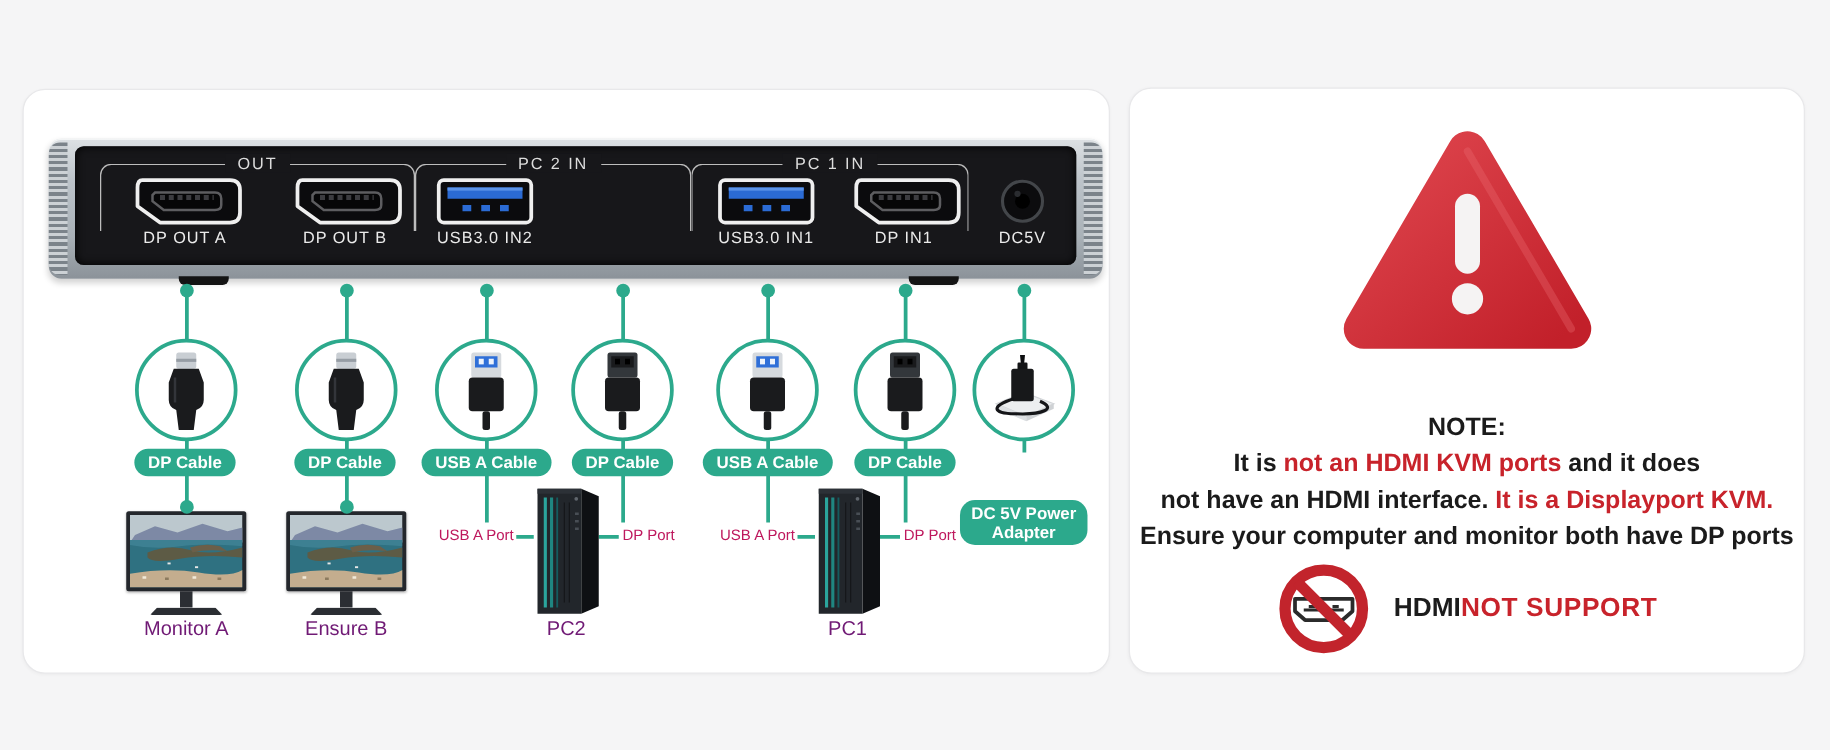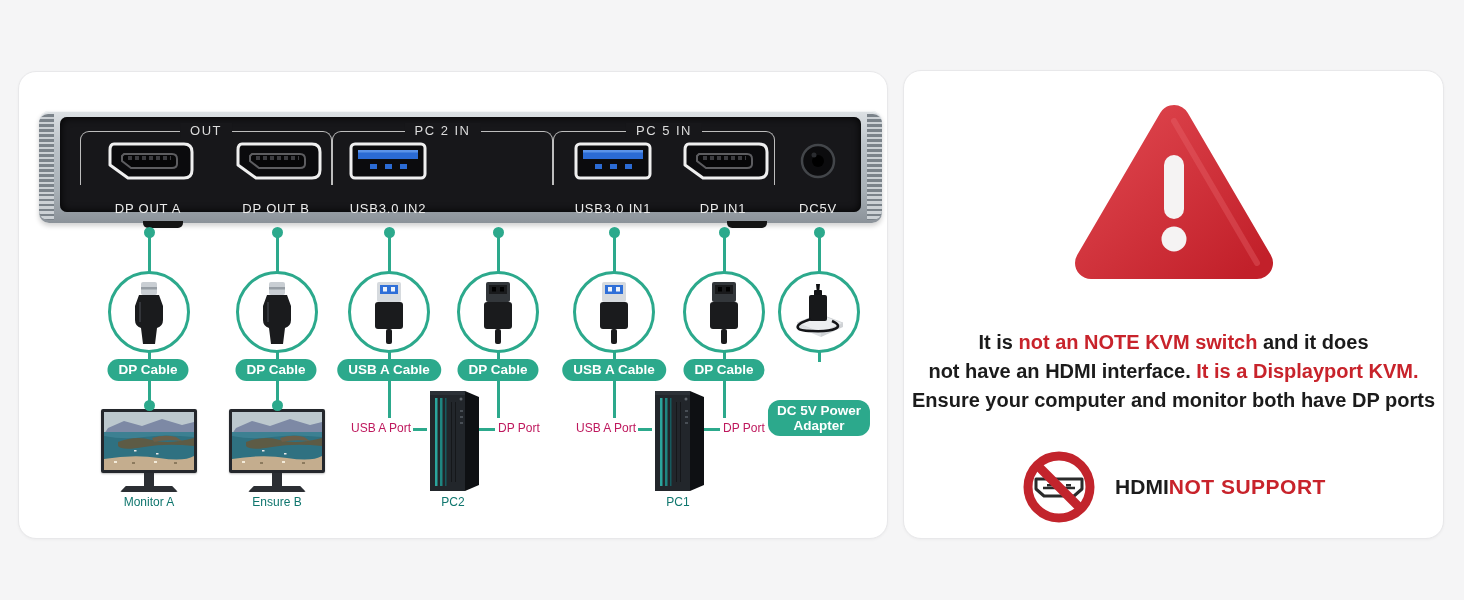--- a/index.html
+++ b/index.html
@@ -25,34 +25,34 @@
     background:repeating-linear-gradient(180deg,#79818820 0 0);
     background:repeating-linear-gradient(180deg,#7b838a 0 2.5px,#ccd1d5 2.5px 5px);}
   .knurl.kl{left:0;border-radius:9px 0 0 9px;}
   .knurl.kr{right:0;border-radius:0 9px 9px 0;}
   .face{position:absolute;left:21px;right:21px;top:6px;bottom:11px;background:#17171a;border-radius:7px;
     box-shadow:inset 0 0 8px #000;}
   .bracket{position:absolute;top:14px;height:54px;border:1.5px solid #bdbdbd;border-bottom:none;border-radius:9px 9px 0 0;box-sizing:border-box;}
   .blabel{position:absolute;top:-9px;left:50%;transform:translateX(-50%);background:#17171a;padding:0 10px;
     color:#dcdcdc;font-size:13px;letter-spacing:1.5px;white-space:nowrap;}
   .port{position:absolute;top:24px;transform:translateX(-50%);display:flex;flex-direction:column;align-items:center;}
-  .port .plbl{margin-top:20px;color:#ebebeb;font-size:13px;letter-spacing:.8px;white-space:nowrap;}
+  .port .plbl{margin-top:1px;color:#ebebeb;font-size:13px;letter-spacing:.8px;white-space:nowrap;}
   .foot{position:absolute;bottom:-5px;height:7px;background:#141414;border-radius:0 0 5px 5px;}
 
   
   .cdot{position:absolute;width:11px;height:11px;border-radius:50%;background:var(--green);z-index:3;}
   .vline{position:absolute;width:3px;background:var(--green);z-index:1;}
   .hline{position:absolute;height:3px;background:var(--green);z-index:1;}
   .cable-circle{position:absolute;width:76px;height:76px;border:3px solid var(--green);border-radius:50%;
     background:#fff;display:flex;align-items:center;justify-content:center;z-index:2;}
   .pill{position:absolute;transform:translateX(-50%);background:var(--green);color:#fff;font-size:13.5px;font-weight:700;
     padding:2px 11px;border-radius:13px;white-space:nowrap;line-height:18px;z-index:3;text-align:center;}
   .pill.two{line-height:15px;padding:3px 9px;border-radius:12px;margin-top:41px;}
   .pill.two span{display:block;}
-  .dev-label{position:absolute;transform:translateX(-50%);font-size:12px;color:#0f766e;white-space:nowrap;z-index:2;}
+  .dev-label{position:absolute;transform:translateX(-50%);font-size:16px;color:#701a75;white-space:nowrap;z-index:2;}
   .side-label{position:absolute;font-size:12px;color:#be185d;white-space:nowrap;z-index:2;}
   .side-label.ralign{transform:translateX(-100%);}
 
   .monitor{position:absolute;width:96px;display:flex;flex-direction:column;align-items:center;z-index:2;}
   .screen{width:96px;height:64px;background:#24272c;border-radius:2px;padding:3px;box-sizing:border-box;box-shadow:0 1px 2px rgba(0,0,0,.25);}
   .screen svg{display:block;width:100%;height:100%;}
   .neck{width:10px;height:13px;background:#2b2e33;}
   .mbase{width:58px;height:6px;background:#2b2e33;clip-path:polygon(10% 0,90% 0,100% 100%,0 100%);border-radius:2px;}
   .tower{position:absolute;z-index:2;}
 
@@ -76,21 +76,21 @@
     <div class="foot" style="left:688px;width:40px;"></div>
     <div class="face">
 
       <div class="bracket" style="left:20px;width:252px;">
         <span class="blabel">OUT</span>
       </div>
       <div class="bracket" style="left:272px;width:221px;">
         <span class="blabel">PC 2 IN</span>
       </div>
       <div class="bracket" style="left:493px;width:222px;">
-        <span class="blabel">PC 5 IN</span>
+        <span class="blabel">PC 1 IN</span>
       </div>
 
       <div class="port" style="left:88px;">
         <svg width="96" height="40" viewBox="0 0 96 40">
           <path d="M14 3 H84 Q92 3 92 11 V29 Q92 37 84 37 H28 L10 24 V9 Q10 3 14 3 Z" fill="#0b0b0d" stroke="#efefef" stroke-width="3" stroke-linejoin="round"></path>
           <path d="M24 13 H72 Q77 13 77 18 V23 Q77 27 72 27 H31 L22 20 V15 Z" fill="#060607" stroke="#5d5d60" stroke-width="2"></path>
           <line x1="28" y1="17" x2="71" y2="17" stroke="#3c3c40" stroke-width="4" stroke-dasharray="4 3"></line>
         </svg>
         <span class="plbl">DP OUT A</span>
       </div>
@@ -350,21 +350,22 @@
         </linearGradient>
       </defs>
       <path d="M108 28 L191 170 H25 Z" fill="url(#triG)" stroke="url(#triG)" stroke-width="32" stroke-linejoin="round"></path>
       <path d="M108 28 L191 170" stroke="#ea6a70" stroke-width="6" opacity="0.35" stroke-linecap="round"></path>
       <rect x="98" y="62" width="20" height="64" rx="10" fill="#f5f3f3"></rect>
       <circle cx="108" cy="146" r="12.5" fill="#f5f3f3"></circle>
     </svg>
   </div>
 
   <div class="note-block">
-    <div><span>It is </span><span class="red">not an NOTE KVM switch</span><span> and it does</span></div>
+    <div>NOTE:</div>
+    <div><span>It is </span><span class="red">not an HDMI KVM ports</span><span> and it does</span></div>
     <div><span>not have an HDMI interface. </span><span class="red">It is a Displayport KVM.</span></div>
     <div>Ensure your computer and monitor both have DP ports</div>
   </div>
 
   <div class="hdmi-row">
     <svg width="76" height="76" viewBox="0 0 76 76">
       <circle cx="38" cy="38" r="31" fill="none" stroke="#c2242c" stroke-width="9"></circle>
       <path d="M15 30 H61 V40 L53 47 H23 L15 40 Z" fill="#ffffff" stroke="#2b2b2b" stroke-width="3" stroke-linejoin="round"></path>
       <path d="M22 39 H54" stroke="#2b2b2b" stroke-width="2.5"></path>
       <rect x="26" y="35" width="5" height="2.5" fill="#2b2b2b"></rect>

